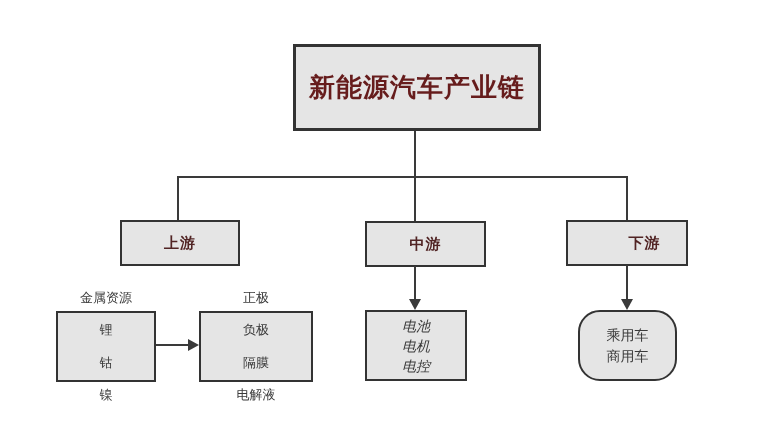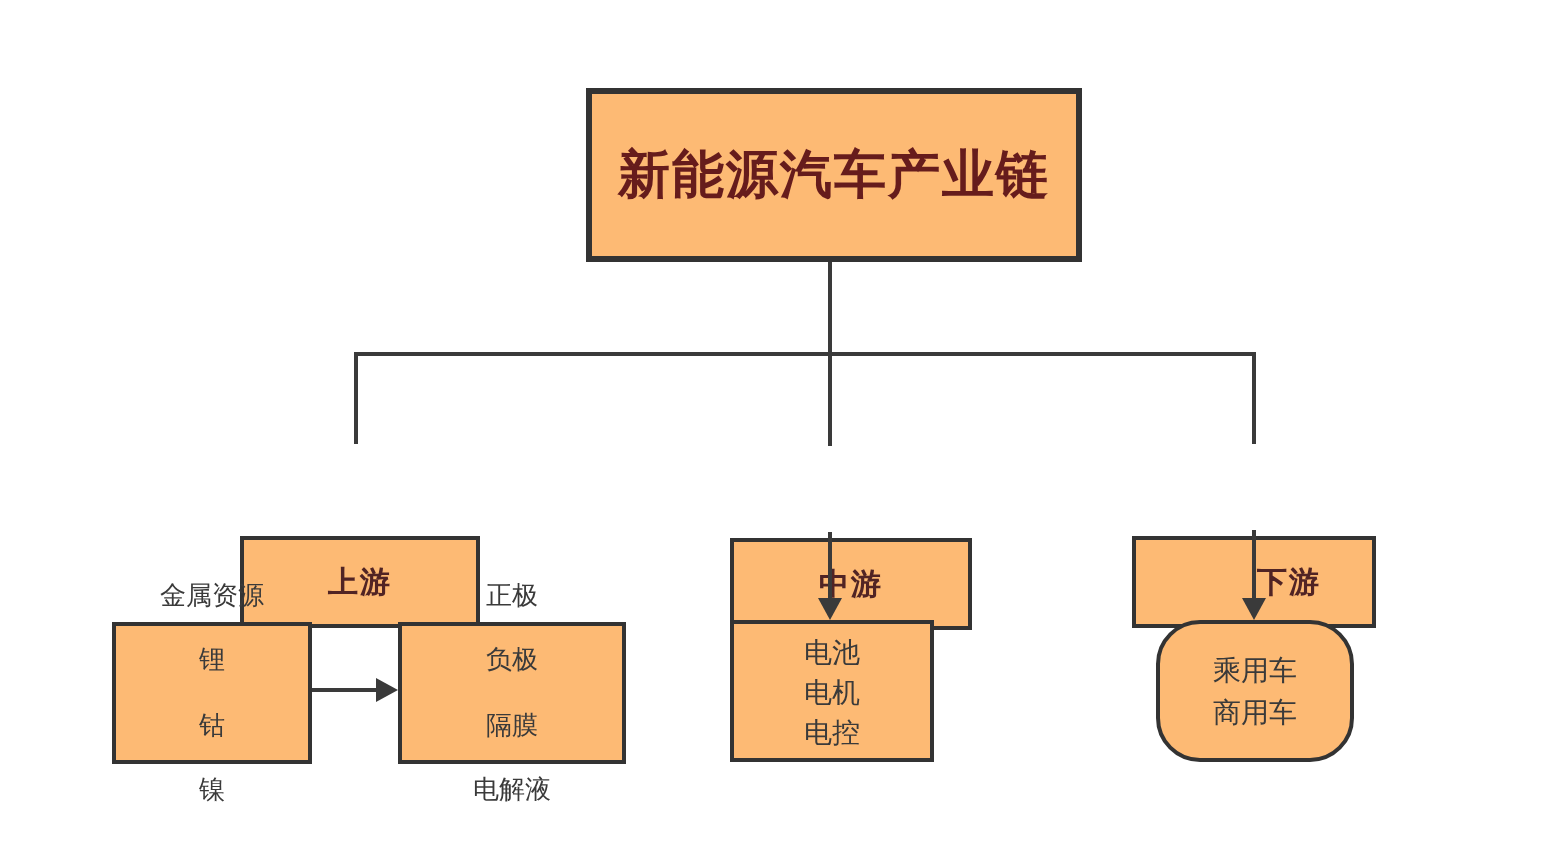--- a/index.html
+++ b/index.html
@@ -12,53 +12,52 @@
     position: relative;
     width: 778px;
     height: 430px;
     background: var(--background, #ffffff);
     overflow: hidden;
   }
   .box {
     position: absolute;
     box-sizing: border-box;
     border: 2px solid var(--border, #333333);
-    background: #fdba74;
+    background: #e5e5e5;
     display: flex;
     align-items: center;
     justify-content: center;
     text-align: center;
   }
   .title-box {
     left: 293px; top: 44px; width: 248px; height: 87px;
     border-width: 3px;
   }
   .title-text {
     color: var(--title-text, #661c1c);
     font-size: 26px;
     font-weight: bold;
     letter-spacing: 1px;
   }
   .branch-box {
     height: 46px;
-    margin-top: 48px;
   }
   .branch-text {
     color: var(--branch-text, #512424);
     font-size: 15px;
     font-weight: bold;
     letter-spacing: 1px;
   }
   .leaf-box {
     flex-direction: column;
     color: var(--node-text, #3a3a3a);
   }
   .leaf-box span { display: block; }
   .leaf-4 { font-size: 13px; line-height: 16.5px; gap: 16px; }
-  .leaf-3 { font-size: 14px; line-height: 20px; }
+  .leaf-3 { font-size: 14px; line-height: 20px; font-style: italic; }
   .leaf-2 { font-size: 14px; line-height: 21px; }
   .line {
     position: absolute;
     background: var(--line, #3a3a3a);
   }
   .line.v { width: 2px; }
   .line.h { height: 2px; }
   .arrowhead {
     position: absolute;
     width: 0; height: 0;

